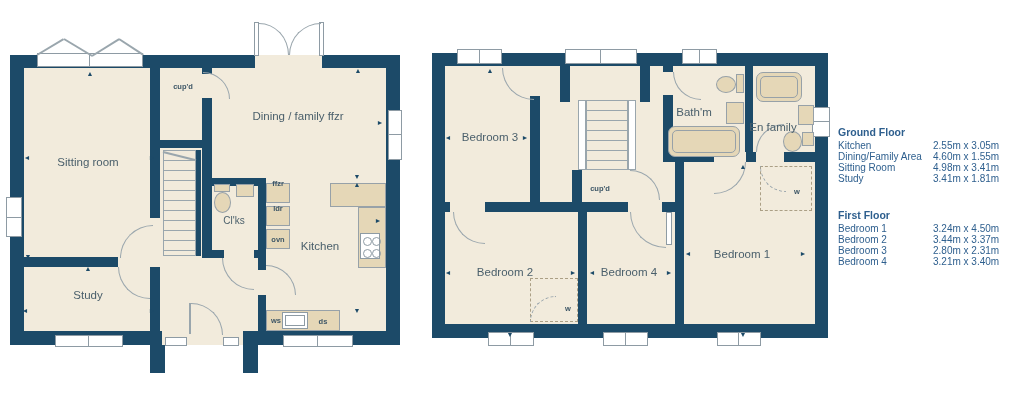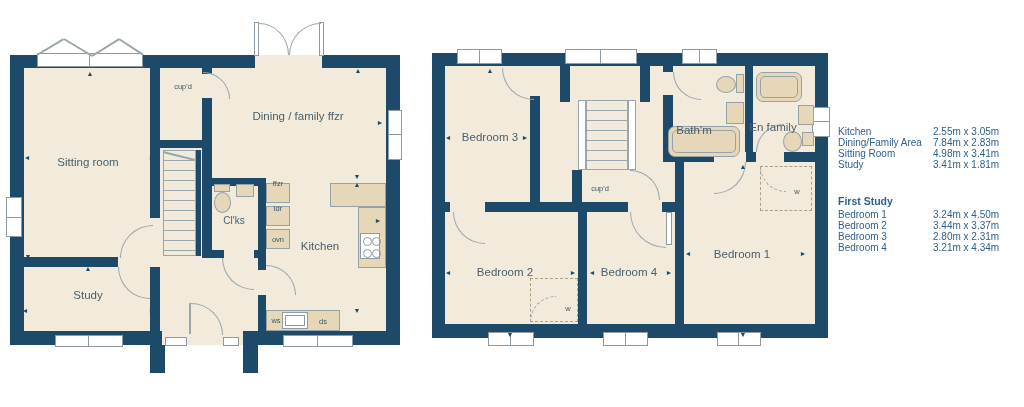--- a/index.html
+++ b/index.html
@@ -15,21 +15,21 @@
   .arc.tl{border-top-width:1px;border-left-width:1px;border-radius:100% 0 0 0}
   .arc.tr{border-top-width:1px;border-right-width:1px;border-radius:0 100% 0 0}
   .arc.bl{border-bottom-width:1px;border-left-width:1px;border-radius:0 0 0 100%}
   .arc.br{border-bottom-width:1px;border-right-width:1px;border-radius:0 0 100% 0}
   .arc.dash{border-style:dashed}
   .fx{position:absolute;background:var(--fixture,#e5d7b7);border:1px solid #97a1a8;box-sizing:border-box}
   .fx.ell{border-radius:50%}
   .fx.rd{border-radius:7px}
   .inner{position:absolute;inset:3px;border:1px solid #97a1a8;border-radius:5px}
   .lbl{position:absolute;transform:translate(-50%,-50%);color:var(--ink,#4a5f6b);font-size:11.5px;white-space:nowrap}
-  .lbl.sm{font-size:7.5px;font-weight:normal;color:#3d5666}
+  .lbl.sm{font-size:7.5px;font-weight:bold;color:#3d5666}
   .lbl.md{font-size:10px}
   .ar{position:absolute;transform:translate(-50%,-50%);color:var(--wall,#1c4a68);font-size:7px;font-style:normal;line-height:1}
   .zig{position:absolute;height:2px;background:var(--line,#9aa6ad);transform-origin:0 50%}
   .line{position:absolute;background:var(--line,#9aa6ad)}
   .treads{position:absolute;border:1px solid var(--line,#9aa6ad);box-sizing:border-box;
           background:repeating-linear-gradient(to bottom,var(--floor,#f2ebdc) 0 9px,var(--line,#9aa6ad) 9px 10px)}
   .rail{position:absolute;background:#fff;border:1px solid var(--line,#9aa6ad);box-sizing:border-box}
   .dashbox{position:absolute;border:1px dashed #ab9f85;box-sizing:border-box}
   .hob{position:absolute;background:#fff;border:1px solid #8e9ba4;box-sizing:border-box}
   .hob i{position:absolute;width:7px;height:7px;border:1px solid #8e9ba4;border-radius:50%}
@@ -212,21 +212,21 @@
     <b class="fx" style="left:366px;top:60px;width:16px;height:20px"></b>
     <b class="fx ell" style="left:351px;top:86px;width:19px;height:21px"></b>
     <b class="fx" style="left:370px;top:87px;width:12px;height:14px"></b>
 
     <b class="dashbox" style="left:328px;top:121px;width:52px;height:45px"></b>
     <i class="arc bl dash" style="left:328px;top:121px;width:26px;height:26px"></i>
     <b class="dashbox" style="left:98px;top:233px;width:48px;height:44px"></b>
     <i class="arc tl dash" style="left:98px;top:251px;width:26px;height:26px"></i>
 
     <div class="lbl" style="left:58px;top:92px">Bedroom 3</div>
-    <div class="lbl" style="left:262px;top:85px">Bath'm</div>
+    <div class="lbl" style="left:262px;top:67px">Bath'm</div>
     <div class="lbl" style="left:341px;top:82px">En family</div>
     <div class="lbl sm" style="left:168px;top:143px">cup'd</div>
     <div class="lbl" style="left:73px;top:227px">Bedroom 2</div>
     <div class="lbl" style="left:197px;top:227px">Bedroom 4</div>
     <div class="lbl" style="left:310px;top:209px">Bedroom 1</div>
     <div class="lbl sm" style="left:136px;top:263px">w</div>
     <div class="lbl sm" style="left:365px;top:146px">w</div>
 
     <i class="ar" style="left:58px;top:25px">▲</i>
     <i class="ar" style="left:16px;top:92px">◄</i>
@@ -239,50 +239,51 @@
     <i class="ar" style="left:237px;top:227px">►</i>
     <i class="ar" style="left:169px;top:289px">▼</i>
     <i class="ar" style="left:256px;top:208px">◄</i>
     <i class="ar" style="left:371px;top:208px">►</i>
     <i class="ar" style="left:311px;top:289px">▼</i>
     <i class="ar" style="left:311px;top:121px">▲</i>
   </div>
 
   <div class="legend">
     <div class="lg-block">
+      <div class="lg-title">Ground Floor</div>
       <div class="lg-row">
         <span class="lg-room">Kitchen</span>
         <span class="lg-size">2.55m x 3.05m</span>
       </div>
       <div class="lg-row">
         <span class="lg-room">Dining/Family Area</span>
-        <span class="lg-size">7.84m x 2.83m</span>
+        <span class="lg-size">4.60m x 1.55m</span>
       </div>
       <div class="lg-row">
         <span class="lg-room">Sitting Room</span>
         <span class="lg-size">4.98m x 3.41m</span>
       </div>
       <div class="lg-row">
         <span class="lg-room">Study</span>
         <span class="lg-size">3.41m x 1.81m</span>
       </div>
     </div>
     <div class="lg-block">
-      <div class="lg-title">First Study</div>
+      <div class="lg-title">First Floor</div>
       <div class="lg-row">
         <span class="lg-room">Bedroom 1</span>
         <span class="lg-size">3.24m x 4.50m</span>
       </div>
       <div class="lg-row">
         <span class="lg-room">Bedroom 2</span>
         <span class="lg-size">3.44m x 3.37m</span>
       </div>
       <div class="lg-row">
         <span class="lg-room">Bedroom 3</span>
         <span class="lg-size">2.80m x 2.31m</span>
       </div>
       <div class="lg-row">
         <span class="lg-room">Bedroom 4</span>
-        <span class="lg-size">3.21m x 4.34m</span>
+        <span class="lg-size">3.21m x 3.40m</span>
       </div>
     </div>
   </div>
 </div>
 
 </body></html>

